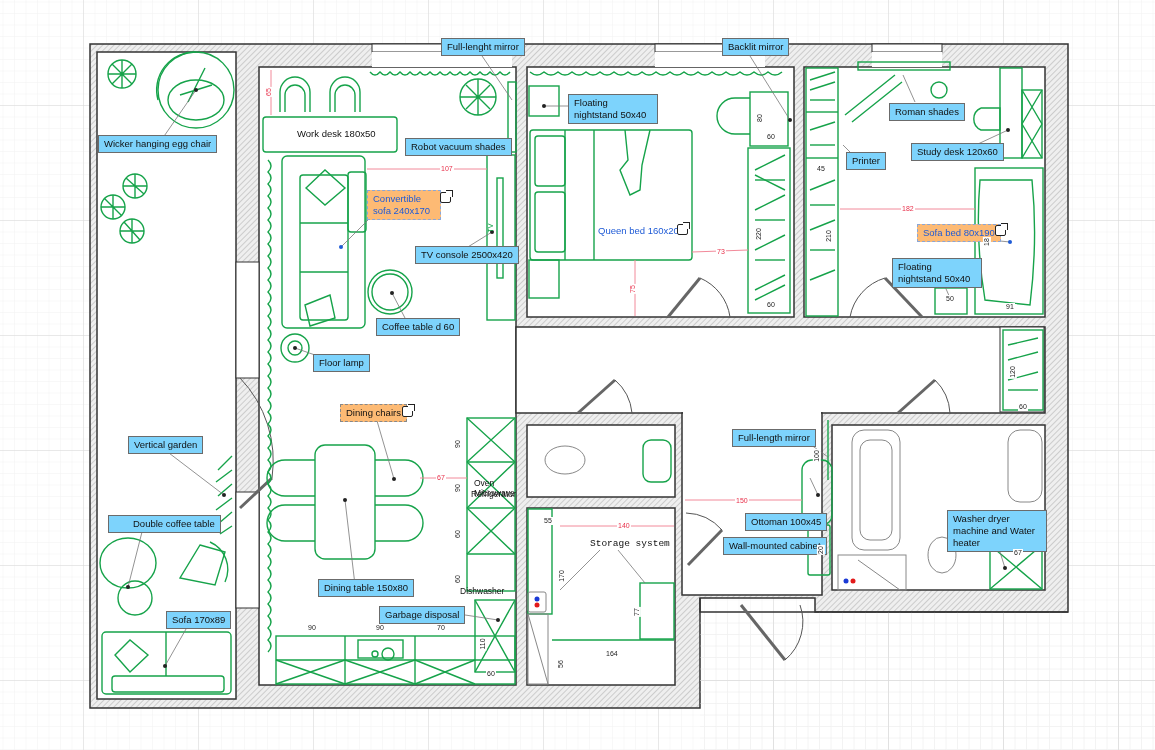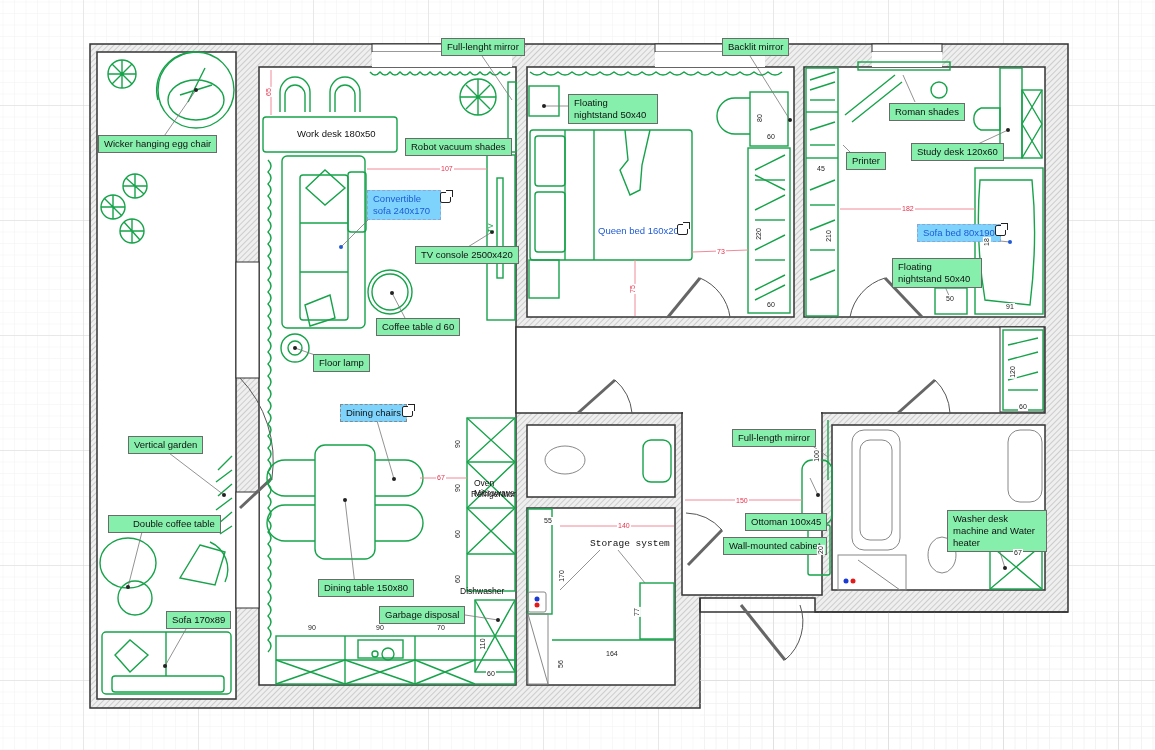--- a/index.html
+++ b/index.html
@@ -1,21 +1,21 @@
 <!DOCTYPE html>
 <html><head>
 <meta charset="utf-8">
 <style>
   html,body{margin:0;padding:0;}
   body{width:1155px;height:750px;overflow:hidden;background:#ffffff;font-family:"Liberation Sans",sans-serif;}
   #stage{position:absolute;left:0;top:0;width:1155px;height:750px;}
   svg{position:absolute;left:0;top:0;}
-  .lbl{position:absolute;background:#86efac;border:1px solid #6b6b6b;font-size:9.5px;color:#111;padding:2px 5px;white-space:nowrap;line-height:12px;font-family:"Liberation Sans",sans-serif;}
+  .lbl{position:absolute;background:#7dd3fc;border:1px solid #6b6b6b;font-size:9.5px;color:#111;padding:2px 5px;white-space:nowrap;line-height:12px;font-family:"Liberation Sans",sans-serif;}
   .lbl.two{white-space:normal;}
-  .lbl.link{background:#7dd3fc;border:1px dashed #8aa6d6;color:#1f5bd6;}
+  .lbl.link{background:#fdba74;border:1px dashed #8aa6d6;color:#1f5bd6;}
   .lbl.plain{background:transparent;border:none;color:#1f5bd6;padding:0;}
   .lbl.bare{background:transparent;border:none;padding:0;}
   .ext{position:absolute;width:9px;height:9px;border:1.5px solid #222;border-radius:2px;background:#fff;}
   .ext:after{content:"";position:absolute;right:-3px;top:-3px;width:6px;height:6px;border-top:1.5px solid #222;border-right:1.5px solid #222;background:#fff;}
   .dim{position:absolute;font-size:7px;color:#222;font-family:"Liberation Sans",sans-serif;background:#fff;line-height:8px;padding:0 1px;}
   .dim.red{color:#e8304a;}
   .dim.v{transform:rotate(-90deg);transform-origin:center;}
 </style>
 </head>
 <body>
@@ -343,21 +343,21 @@
 <span class="ext" style="left:402px;top:406px;"></span>
 <div class="lbl" style="left:318px;top:579px;">Dining table 150x80</div>
 <div class="lbl bare two" style="left:474px;top:478px;width:44px;font-size:8.5px;line-height:10px;">Oven Microwave</div>
 <div class="lbl bare" style="left:471px;top:488px;font-size:8.5px;">Refrigerator</div>
 <div class="lbl bare" style="left:460px;top:585px;font-size:8.5px;">Dishwasher</div>
 <div class="lbl" style="left:379px;top:606px;">Garbage disposal</div>
 <div class="lbl bare" style="left:590px;top:538px;font-family:Liberation Mono, monospace;">Storage system</div>
 <div class="lbl" style="left:732px;top:429px;">Full-length mirror</div>
 <div class="lbl" style="left:745px;top:498px;margin-top:15px;">Ottoman 100x45</div>
 <div class="lbl" style="left:723px;top:537px;">Wall-mounted cabinet</div>
-<div class="lbl two" style="left:947px;top:510px;width:88px;">Washer desk machine and Water heater</div>
+<div class="lbl two" style="left:947px;top:510px;width:88px;">Washer dryer machine and Water heater</div>
 <div class="lbl bare" style="left:487px;top:222px;font-size:7px;color:#16a34a;transform:rotate(-90deg);">TV</div>
 
 <span class="dim red v" style="left:264px;top:88px;">65</span>
 <span class="dim red" style="left:440px;top:165px;">107</span>
 <span class="dim v" style="left:755px;top:114px;">80</span>
 <span class="dim" style="left:766px;top:133px;">60</span>
 <span class="dim v" style="left:752px;top:230px;">220</span>
 <span class="dim" style="left:766px;top:301px;">60</span>
 <span class="dim red" style="left:716px;top:248px;">73</span>
 <span class="dim red v" style="left:628px;top:285px;">75</span>

